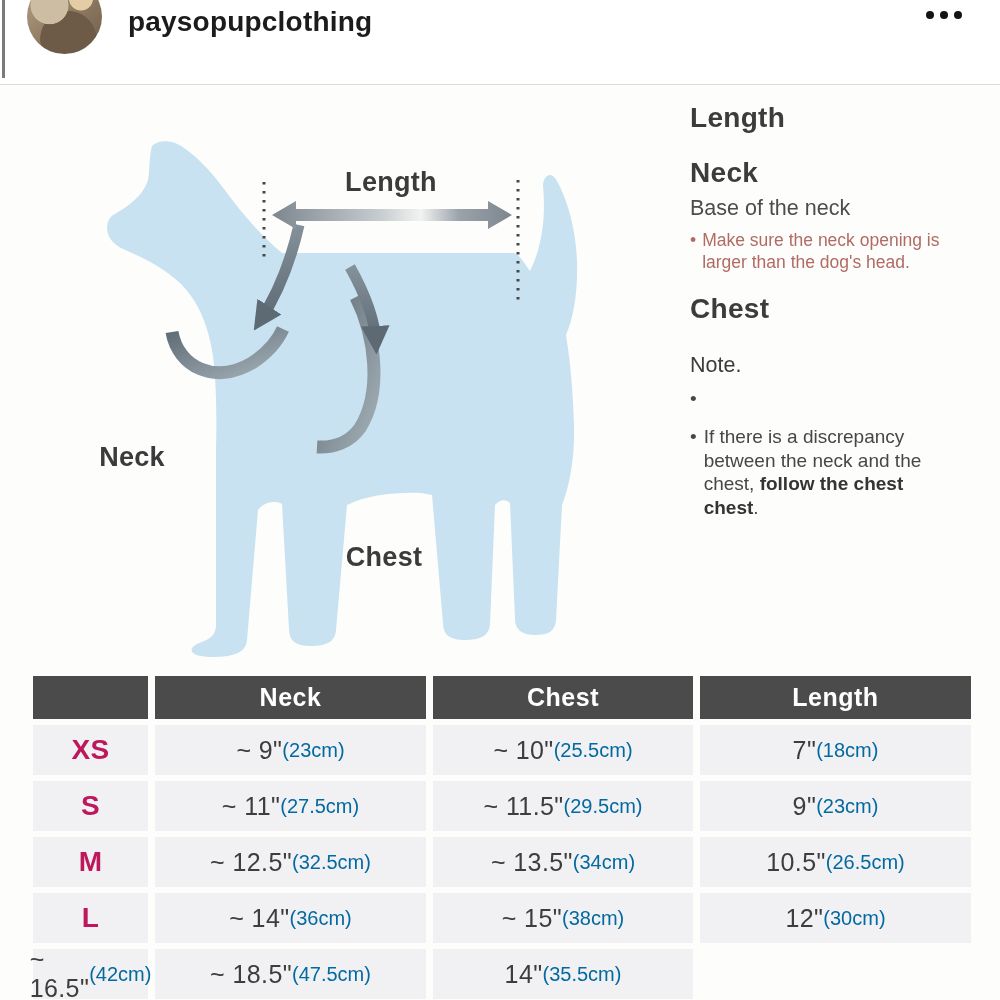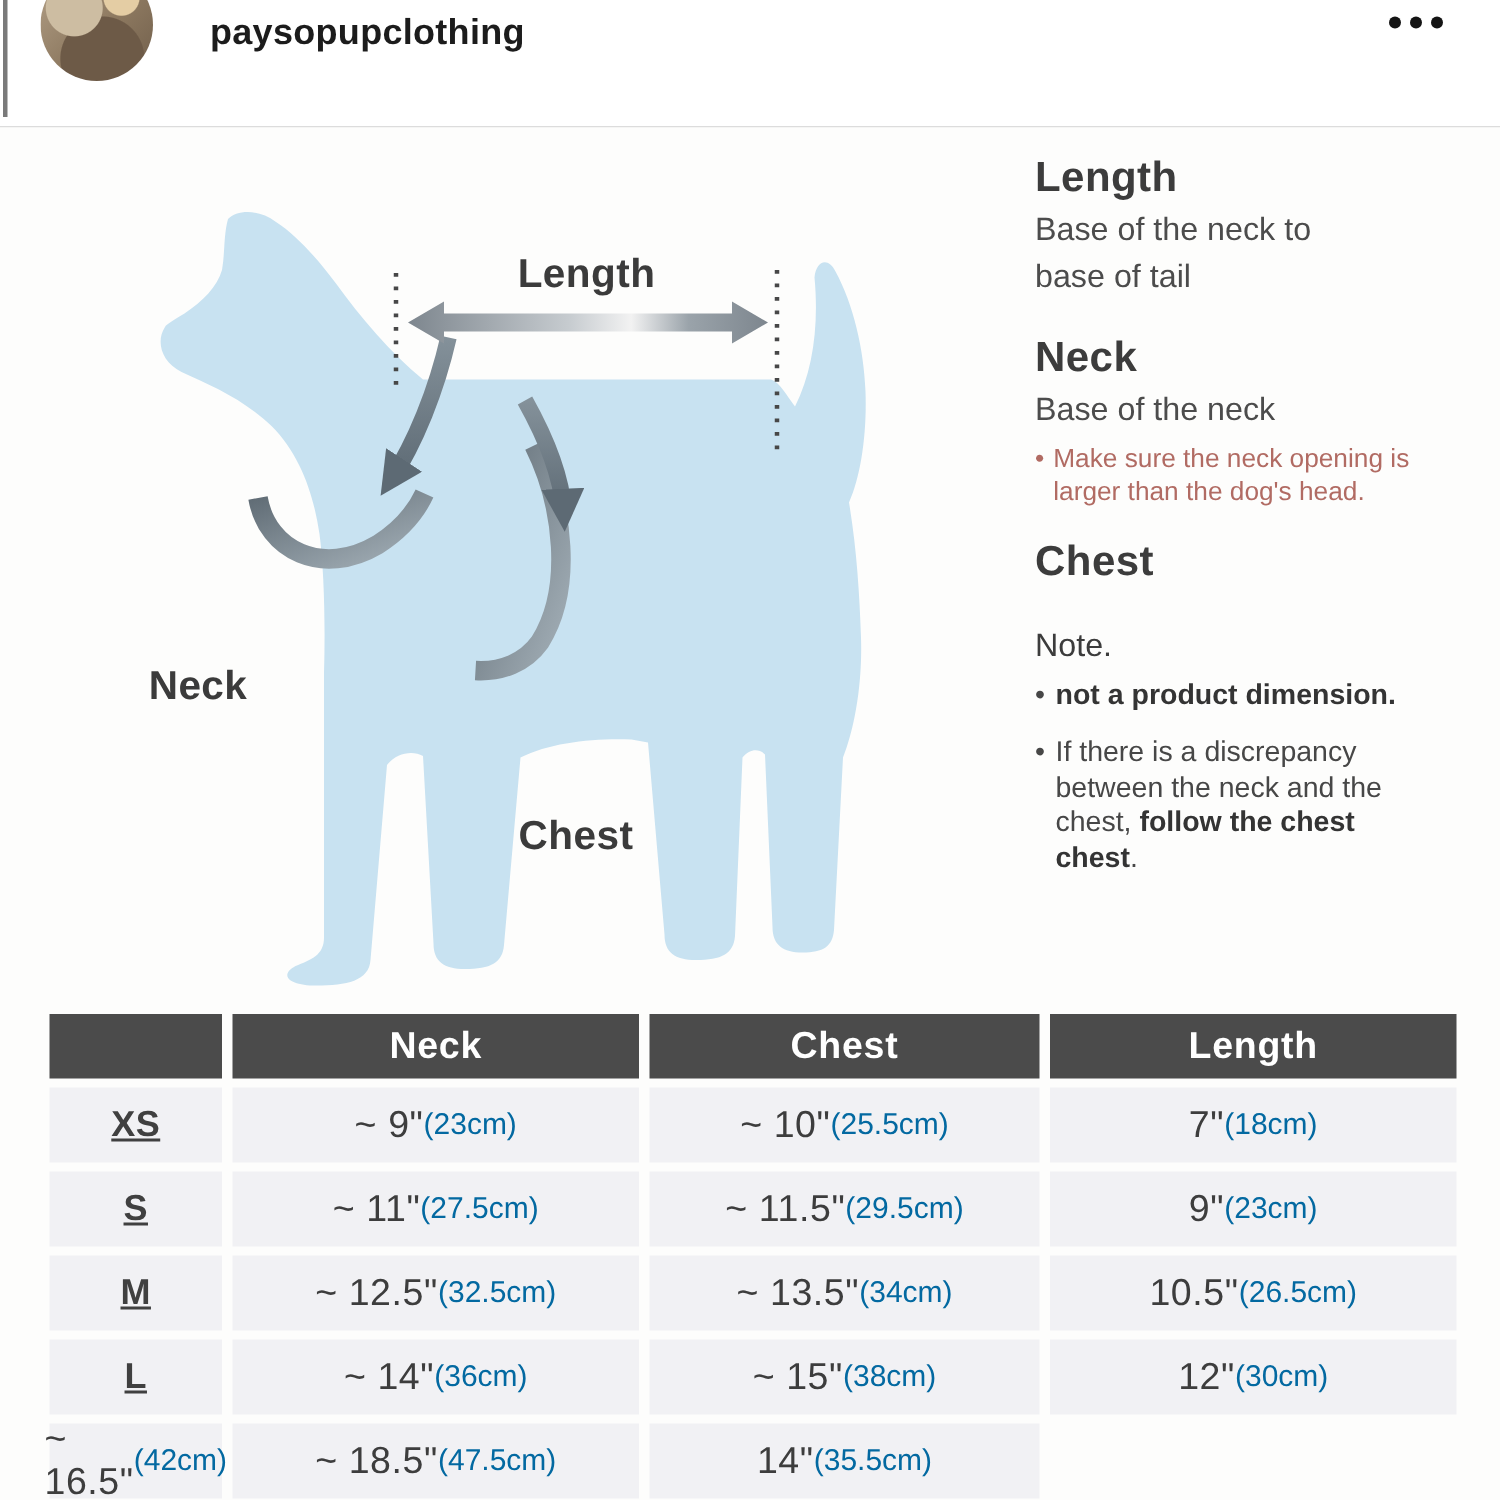--- a/index.html
+++ b/index.html
@@ -11,21 +11,21 @@
   .post-header { position:absolute; top:0; left:0; width:1000px; height:84px; background:#fff; }
   .edge-line { position:absolute; left:2px; top:0; width:3px; height:78px; background:#7a7a7a; }
   .avatar { position:absolute; left:27px; top:-21px; width:75px; height:75px; border-radius:50%;
             background:
               radial-gradient(circle at 72% 26%, #e4cda4 0 15%, rgba(0,0,0,0) 16%),
               radial-gradient(circle at 78% 20%, #5c4a38 0 6%, rgba(0,0,0,0) 7%),
               radial-gradient(circle at 30% 35%, #cdbda2 0 26%, rgba(0,0,0,0) 27%),
               radial-gradient(circle at 55% 80%, #6d5a47 0 38%, rgba(0,0,0,0) 39%),
               linear-gradient(135deg,#b5a289 0%, #8d7960 55%, #6f5d4a 100%);
   }
-  .username { position:absolute; left:140px; top:4px; font-size:24px; line-height:36px;
+  .username { position:absolute; left:128px; top:4px; font-size:28px; line-height:36px;
               font-weight:700; color:#1c1c1c; letter-spacing:.2px; }
   .menu { position:absolute; left:926px; top:11px; width:40px; height:10px; display:flex; gap:6px; cursor:pointer; }
   .menu i { width:8px; height:8px; border-radius:50%; background:#141414; }
   .divider { position:absolute; top:84px; left:0; width:1000px; height:1px; background:#dcdcdc; }
 
   
   .post-image { position:absolute; top:85px; left:0; width:1000px; height:915px; background:#fdfdfc; }
   .dog-svg { position:absolute; left:0; top:0; }
 
   .diagram-label { position:absolute; font-weight:700; color:#3b3b3b; font-size:27px; letter-spacing:.3px; }
@@ -49,21 +49,21 @@
   .ni-2 { margin-top:15px; } .ni-2 .txt { width:248px; }
   .note-item strong { font-weight:700; color:#343434; }
   .note-item strong.block { display:block; }
 
   
   .size-table { position:absolute; left:33px; top:591px; width:938px; display:grid;
                 grid-template-columns:115px 271px 260px 271px; column-gap:7px; row-gap:6px; }
   .size-table .th { height:43px; background:#4b4b4b; color:#ffffff; font-weight:700; font-size:25px;
                     letter-spacing:.5px; display:flex; align-items:center; justify-content:center; }
   .size-table .cell { height:50px; background:#f1f1f4; display:flex; align-items:center; justify-content:center; }
-  .size-cell { font-weight:700; font-size:24px; color:#404040; letter-spacing:.3px;text-decoration:underline; }
+  .size-cell { font-weight:700; font-size:28px; color:#be185d; letter-spacing:.3px; }
   .val .in { font-size:25px; color:#3d3d3d; letter-spacing:.4px; }
   .val .cm { font-size:20px; color:#0369a1; }
 </style>
 </head>
 <body>
 
 <div class="screen">
 
   <header class="post-header">
     <div class="edge-line"></div>
@@ -129,38 +129,37 @@
       <line x1="518" y1="95" x2="518" y2="218" stroke="#474747" stroke-width="3" stroke-dasharray="2.5 6.5"></line>
     </svg>
 
     <div class="diagram-label lbl-length">Length</div>
     <div class="diagram-label lbl-neck">Neck</div>
     <div class="diagram-label lbl-chest">Chest</div>
 
     <aside class="guide">
       <section class="sec">
         <h2>Length</h2>
-        <p>Base of the neck to base of tail</p>
       </section>
       <section class="sec sec-neck">
         <h2>Neck</h2>
         <p>Base of the neck</p>
         <div class="warning">
           <span class="b">•</span>
           <span class="txt">Make sure the neck opening is larger than the dog's head.</span>
         </div>
       </section>
       <section class="sec">
         <h2>Chest</h2>
       </section>
       <section class="note">
         <h3>Note.</h3>
         <div class="note-item ni-1">
           <span class="b">•</span>
-          <span class="txt"><strong class="block">not a product dimension.</strong></span>
+          <span class="txt"></span>
         </div>
         <div class="note-item ni-2">
           <span class="b">•</span>
           <span class="txt"><span>If there is a discrepancy between the neck and the chest, </span><strong>follow the chest chest</strong><span>.</span></span>
         </div>
       </section>
     </aside>
 
     <div class="size-table">
       <div class="th"></div>

